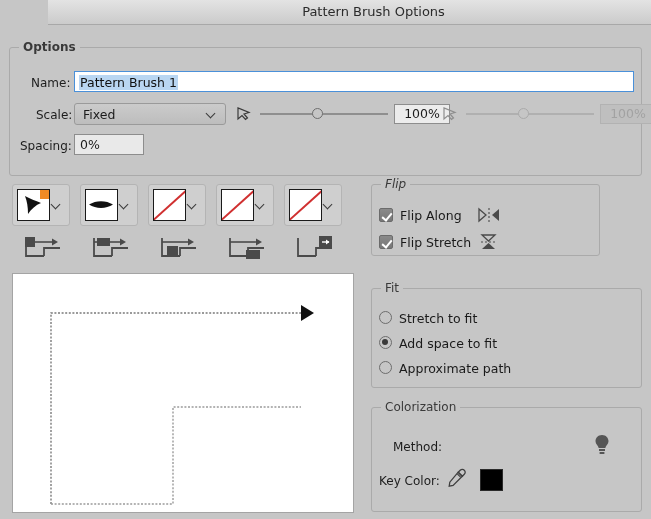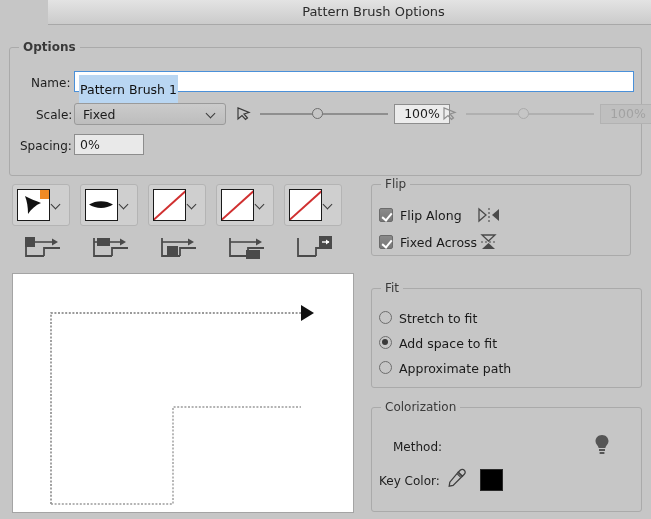--- a/index.html
+++ b/index.html
@@ -55,21 +55,21 @@
     top: -8px;
     left: 9px;
     background: #c6c6c6;
     padding: 0 4px;
     font-size: 12px;
     color: #3a3a3a;
     white-space: nowrap;
   }
 
   #grp-options { left: 9px;   top: 47px;  width: 633px; height: 129px; font-weight: bold; }
-  #grp-flip    { left: 371px; top: 184px; width: 260px; height: 72px; }
+  #grp-flip    { left: 371px; top: 184px; width: 229px; height: 72px; font-style: italic; }
   #grp-fit     { left: 371px; top: 288px; width: 271px; height: 100px; }
   #grp-color   { left: 371px; top: 407px; width: 271px; height: 105px; padding-left: 8px; }
 
   
   .lbl {
     position: absolute;
     font-size: 12px;
     color: #1d1d1d;
     white-space: nowrap;
   }
@@ -83,21 +83,21 @@
     background: #ffffff;
     border: 1px solid #4a90d9;
     box-sizing: border-box;
   }
   #name-input .val {
     position: absolute;
     left: 4px; top: 3px;
     background: #b9d6f2;
     color: #111111;
     font-size: 12.5px;
-    padding: 7px 1px;
+    padding: 0 1px;
     white-space: nowrap;
   }
 
   
   #scale-label { left: 36px; top: 108px; }
   #scale-select {
     position: absolute;
     left: 74px; top: 103px;
     width: 152px; height: 22px;
     background: linear-gradient(#cbcbcb, #bdbdbd);
@@ -494,21 +494,21 @@
     <div class="ctext">Flip Along</div>
     <svg class="flip-glyph" viewBox="0 0 22 16">
       <path d="M1 2 L8 8 L1 14 Z" fill="none" stroke="#4a4a4a" stroke-width="1.3"></path>
       <path d="M21 2 L14 8 L21 14 Z" fill="#4a4a4a"></path>
       <path d="M11 1 L11 15" stroke="#4a4a4a" stroke-width="1.1" stroke-dasharray="2 2"></path>
     </svg>
   </div>
 
   <div class="chk-row" id="flip-across-row">
     <div class="checkbox checked"></div>
-    <div class="ctext">Fixed Across</div>
+    <div class="ctext">Flip Stretch</div>
     <svg class="flip-glyph" viewBox="0 0 22 16">
       <path d="M4 1 L17 1 L10.5 7 Z" fill="none" stroke="#4a4a4a" stroke-width="1.3"></path>
       <path d="M4 15 L17 15 L10.5 9 Z" fill="#4a4a4a"></path>
       <path d="M3 8 L18 8" stroke="#4a4a4a" stroke-width="1.1" stroke-dasharray="2 2"></path>
     </svg>
   </div>
 
   <div class="group" id="grp-fit">
     <div class="legend">Fit</div>
   </div>

